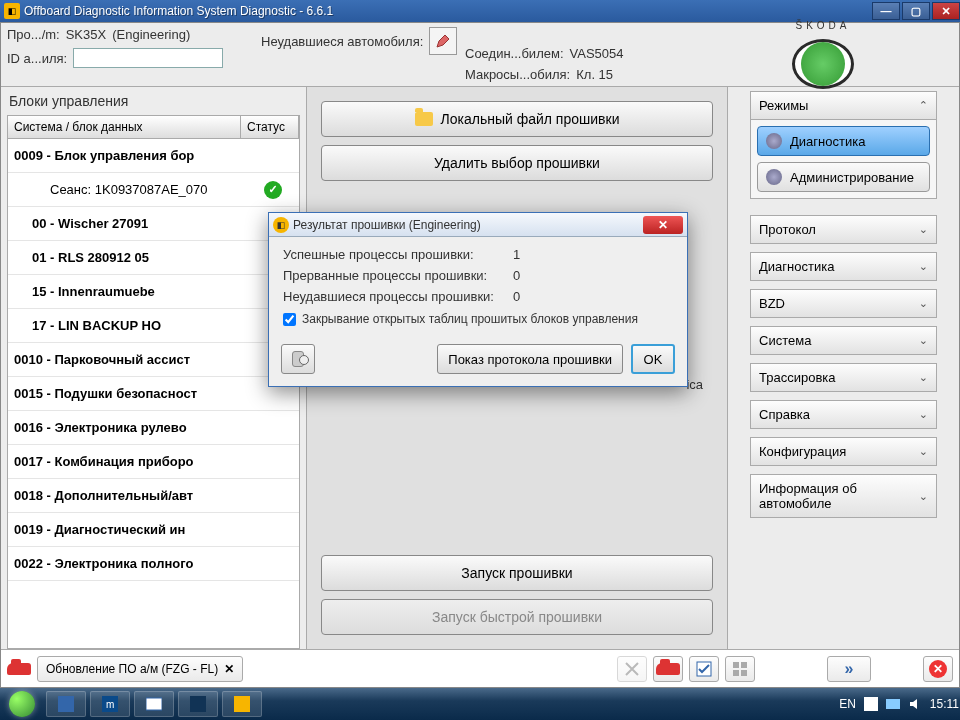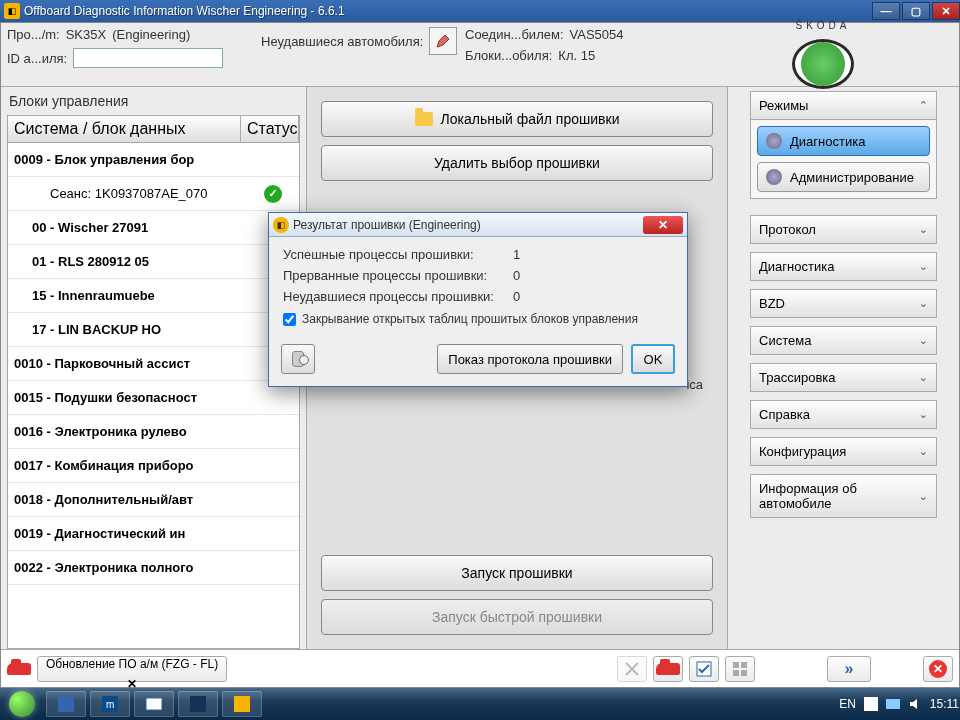--- a/index.html
+++ b/index.html
@@ -15,33 +15,33 @@
 
 
 .app { position: absolute; top: 22px; left: 0; right: 0; bottom: 32px; background: #e0e0e0; display: flex; flex-direction: column; border: 1px solid #888; }
 
 
 .header { display: flex; padding: 4px 6px; border-bottom: 1px solid #aaa; background: #ececec; height: 64px; gap: 4px; }
 .header-block { display: flex; flex-direction: column; gap: 6px; font-size: 13px; }
 .header-row { display: flex; align-items: center; gap: 6px; }
 .header-block.b1 { width: 250px; }
 .header-block.b2 { width: 200px; justify-content: flex-start; }
-.header-block.b3 { width: 238px; }
+.header-block.b3 { width: 238px; justify-content: flex-end; }
 .header-block.logo { width: 232px; align-items: center; justify-content: center; }
 .header-label { color: #333; }
 .header-val { color: #333; }
 .header-input { border: 1px solid #8aa; background: #fff; height: 20px; width: 150px; padding: 0 4px; }
 .header-iconbtn { width: 28px; height: 28px; border: 1px solid #999; background: #f4f4f4; display: flex; align-items: center; justify-content: center; cursor: pointer; }
 
 
 .main { flex: 1; display: flex; overflow: hidden; }
 .left { width: 306px; display: flex; flex-direction: column; border-right: 1px solid #aaa; background: #ededed; }
 .left-title { padding: 6px 8px; font-size: 14px; color: #333; }
 .table-head { display: flex; background: linear-gradient(#fff,#ddd); border: 1px solid #aaa; margin: 0 6px; }
-.th { padding: 4px 6px; border-right: 1px solid #aaa; font-size: 16px; }
+.th { padding: 4px 6px; border-right: 1px solid #aaa; font-size: 12px; }
 .th.c1 { flex: 1; }
 .th.c2 { width: 58px; }
 .tbody { flex: 1; overflow: hidden; margin: 0 6px; background: #fff; border: 1px solid #aaa; border-top: none; }
 .row { display: flex; align-items: center; height: 34px; border-bottom: 1px solid #e5e5e5; padding: 0 6px; white-space: nowrap; overflow: hidden; }
 .row .c1 { flex: 1; overflow: hidden; text-overflow: ellipsis; font-size: 13px; }
 .row .c2 { width: 40px; display: flex; justify-content: center; }
 .row.bold .c1 { font-weight: bold; }
 .row.indent1 .c1 { padding-left: 18px; }
 .row.indent2 .c1 { padding-left: 36px; }
 .ok-icon { width: 18px; height: 18px; border-radius: 50%; background: #2a2; display: flex; align-items: center; justify-content: center; color: #fff; font-size: 11px; font-weight: bold; }
@@ -57,21 +57,21 @@
 .panel-head { background: linear-gradient(#fdfdfd,#e2e2e2); border: 1px solid #aaa; padding: 6px 8px; font-size: 13px; display: flex; align-items: center; justify-content: space-between; cursor: pointer; }
 .panel-body { background: #f6f6f6; border: 1px solid #aaa; border-top: none; padding: 6px; display: flex; flex-direction: column; gap: 6px; }
 .mode-btn { height: 30px; border: 1px solid #7aa; border-radius: 4px; background: linear-gradient(#f0f8ff,#cde5f8); display: flex; align-items: center; padding: 0 8px; gap: 8px; cursor: pointer; font-size: 13px; }
 .mode-btn.selected { background: linear-gradient(#9fd0ff,#5aa8e8); border-color: #2a6fb0; }
 .mode-btn.plain { background: linear-gradient(#fafafa,#e0e0e0); border-color: #999; }
 .gear-icon { width: 16px; height: 16px; border-radius: 50%; background: radial-gradient(#aac,#668); display: inline-block; }
 .chev { font-size: 11px; color: #555; }
 
 
 .bottombar { height: 38px; display: flex; align-items: center; padding: 0 6px; gap: 6px; background: #fff; border-top: 1px solid #aaa; }
-.bot-chip { height: 26px; border: 1px solid #aaa; border-radius: 3px; background: linear-gradient(#fdfdfd,#eaeaea); display: flex; align-items: center; padding: 0 8px; gap: 6px; font-size: 12px; cursor: pointer; flex-direction: column; }
+.bot-chip { height: 26px; border: 1px solid #aaa; border-radius: 3px; background: linear-gradient(#fdfdfd,#eaeaea); display: flex; align-items: center; padding: 0 8px; gap: 6px; font-size: 12px; cursor: pointer; }
 .car-icon { width: 24px; height: 12px; background: #d33; border-radius: 6px 3px 2px 2px; position: relative; }
 .car-icon::after { content:''; position: absolute; top: -4px; left: 4px; width: 10px; height: 5px; background: #d33; border-radius: 2px 2px 0 0; }
 .tool-btn { width: 30px; height: 26px; border: 1px solid #aaa; border-radius: 3px; background: linear-gradient(#fdfdfd,#eaeaea); display: flex; align-items: center; justify-content: center; cursor: pointer; }
 .tool-btn.disabled { opacity: .45; cursor: default; }
 
 
 .dialog { position: absolute; left: 268px; top: 212px; width: 420px; background: #efefef; border: 1px solid #3a6fb5; box-shadow: 0 6px 20px rgba(0,0,0,.45); z-index: 50; }
 .dialog .dtitle { height: 24px; background: linear-gradient(#f5f8fc,#d6e1f0); display: flex; align-items: center; padding: 0 4px; font-size: 12px; color: #333; border-bottom: 1px solid #9ab; }
 .dialog .dtitle .di { width: 16px; height: 16px; background: #f7b500; border-radius: 50%; margin-right: 4px; display:flex; align-items:center; justify-content:center; font-size:9px; }
 .dialog .dtitle .x { width: 40px; height: 18px; background: linear-gradient(#e55,#b22); border-radius: 3px; color: #fff; display: flex; align-items:center; justify-content:center; font-weight: bold; cursor: pointer; margin-left: 4px; }
@@ -96,21 +96,21 @@
 
 .skoda { width:62px; height:62px; border-radius:50%; border:3px solid #2a2a2a; background:#fff; display:flex; align-items:center; justify-content:center; position:relative; }
 .skoda-inner { width:44px; height:44px; border-radius:50%; background:radial-gradient(#6c6,#393); }
 .skoda-label { font-size:10px; letter-spacing:4px; color:#333; margin-bottom:2px; }
 </style>
 </head>
 <body>
 
 <div class="titlebar">
   <div class="icon">◧</div>
-  <div class="title">Offboard Diagnostic Information Wischer Engineering - 6.6.1</div>
+  <div class="title">Offboard Diagnostic Information System Diagnostic - 6.6.1</div>
   <div class="win-btns">
     <div class="win-btn">—</div>
     <div class="win-btn">▢</div>
     <div class="win-btn close">✕</div>
   </div>
 </div>
 
 <div class="app">
   <div class="header">
     <div class="header-block b1">
@@ -133,21 +133,21 @@
             </svg>
         </span>
       </div>
     </div>
     <div class="header-block b3">
       <div class="header-row">
         <span class="header-label">Соедин...билем:</span>
         <span class="header-val">VAS5054</span>
       </div>
       <div class="header-row">
-        <span class="header-label">Блоки...обиля:</span>
+        <span class="header-label">Макросы...обиля:</span>
         <span class="header-val">Кл. 15</span>
       </div>
     </div>
     <div class="header-block logo">
       <div class="skoda-label">ŠKODA</div>
       <div class="skoda">
           <div class="skoda-inner"></div>
         </div>
     </div>
   </div>

